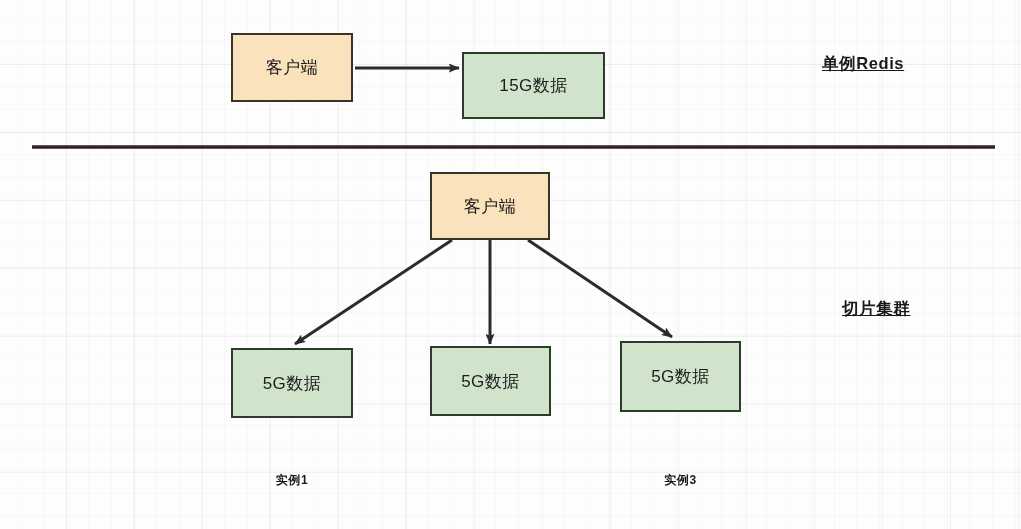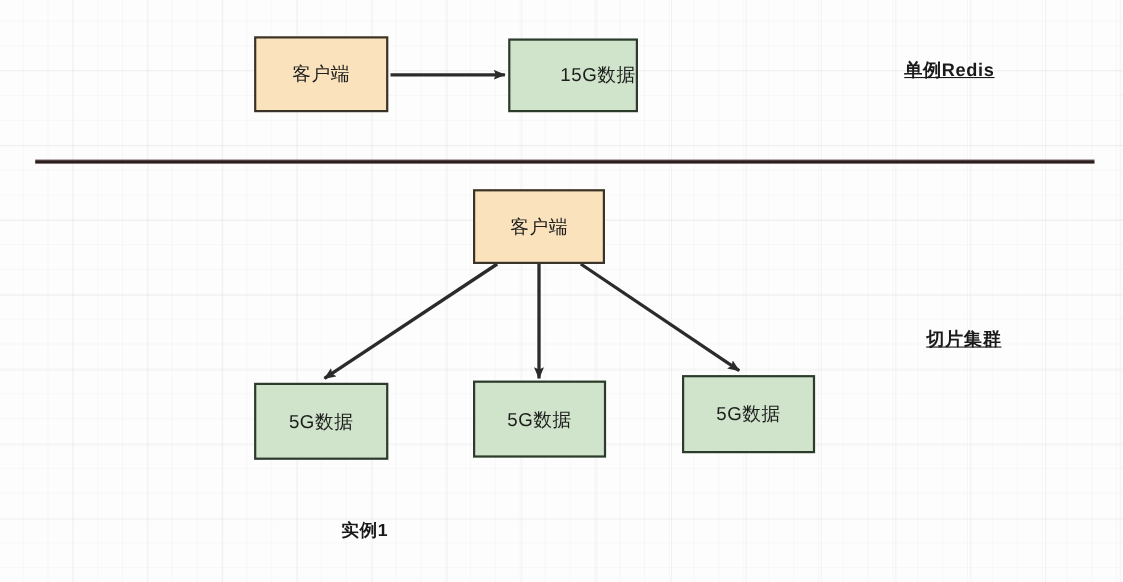--- a/index.html
+++ b/index.html
@@ -53,26 +53,26 @@
     font-size: 16.5px;
     font-weight: bold;
     color: #1a1a1a;
     letter-spacing: 0.6px;
     white-space: nowrap;
     text-decoration: underline;
   }
 
   .inst-label {
     position: absolute;
-    font-size: 16px;
+    font-size: 12px;
     font-weight: bold;
     color: #1a1a1a;
     letter-spacing: 0.6px;
     white-space: nowrap;
-    text-align: right;
+    text-align: center;
   }
 
   #arrows {
     position: absolute;
     left: 0;
     top: 0;
     width: 1021px;
     height: 529px;
     pointer-events: none;
   }
@@ -104,21 +104,21 @@
 
     <line x1="490" y1="240" x2="490" y2="344" stroke="#2b2b2b" stroke-width="3" marker-end="url(#ah)"></line>
 
     <line x1="528" y1="240" x2="672" y2="337" stroke="#2b2b2b" stroke-width="3" marker-end="url(#ah)"></line>
   </svg>
 
   <div class="node client" style="left:231px; top:33px; width:122px; height:69px;">
     <span>客户端</span>
   </div>
 
-  <div class="node data" style="left:462px; top:35px; width:118px; height:67px;justify-content:flex-end;">
+  <div class="node data" style="left:462px; top:52px; width:143px; height:67px;">
     <span>15G数据</span>
   </div>
 
   <div class="side-label" style="left:822px; top:53px;">单例Redis</div>
 
   <div class="divider"></div>
 
   <div class="node client" style="left:430px; top:172px; width:120px; height:68px;">
     <span>客户端</span>
   </div>
@@ -133,14 +133,15 @@
 
   <div class="node data" style="left:620px; top:341px; width:121px; height:71px;">
     <span>5G数据</span>
   </div>
 
   <div class="side-label" style="left:842px; top:262px;margin-top:36px;">切片集群</div>
 
   <div class="inst-label" style="left:231px; top:472px; width:122px;">实例1</div>
 
 
+  <div class="inst-label" style="left:620px; top:472px; width:121px;">实例3</div>
 
 </div>
 
 </body></html>

